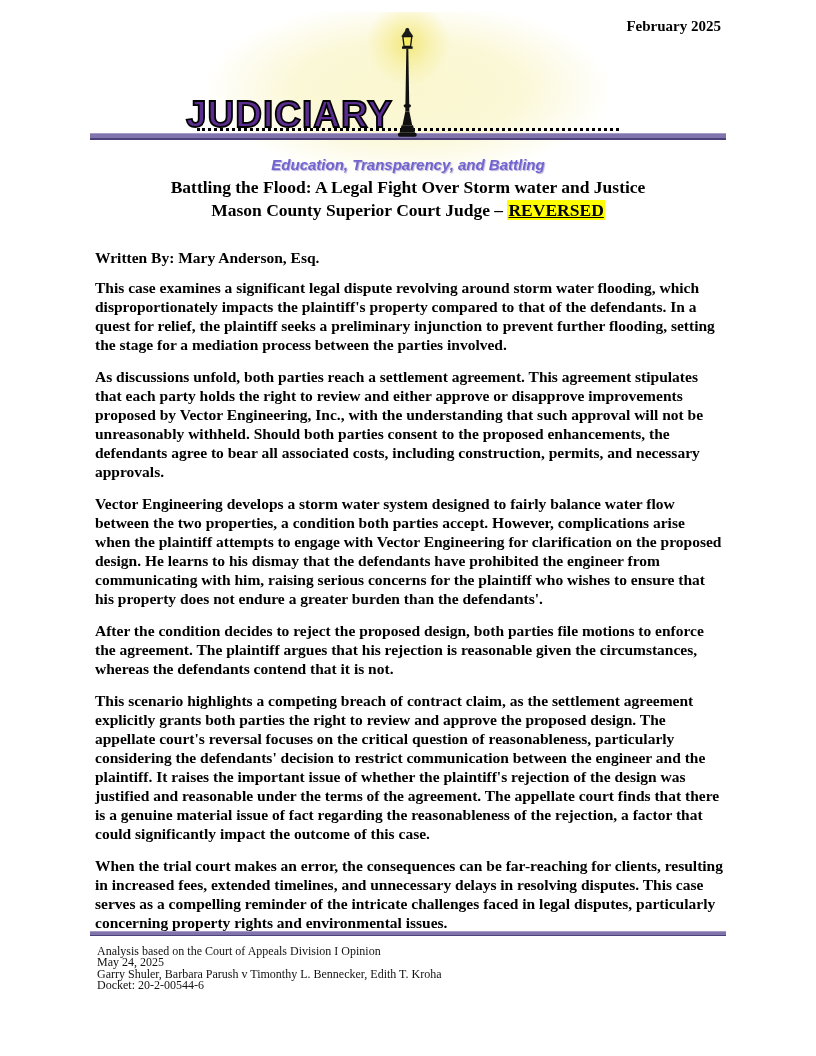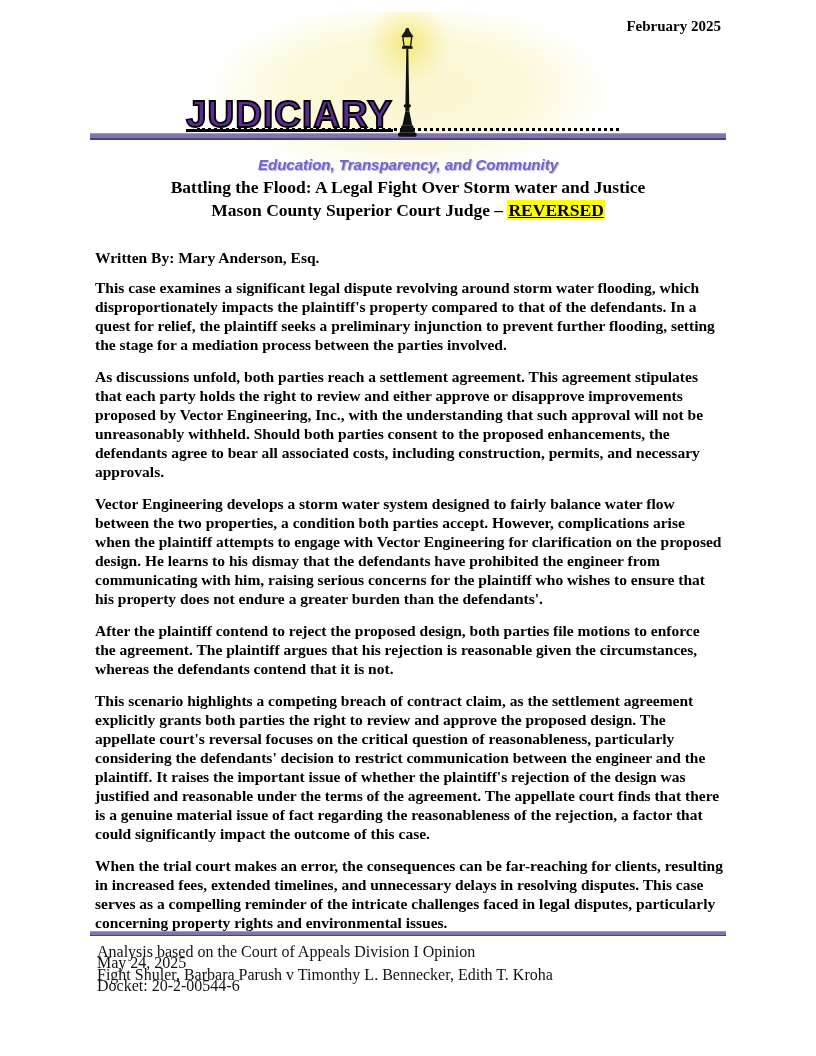--- a/index.html
+++ b/index.html
@@ -33,21 +33,20 @@
   }
   .masthead-word {
     position:absolute;
     font-family:"Liberation Sans", sans-serif;
     font-weight:900;
     font-size:37px;
     letter-spacing:1px;
     -webkit-text-stroke:1.8px #000;
     z-index:1;
     line-height:1;
-    text-decoration:underline;
   }
   .word-left  { top:96px; left:186px; color:#5b2d90; }
   .word-right { top:96px; left:430px; color:#ece48a; }
   .dotted-line {
     position:absolute; top:128px; left:197px;
     width:422px; height:0;
     border-bottom:3px dotted #000;
     z-index:1;
   }
   .rule-major {
@@ -87,21 +86,21 @@
   
   .rule-footer {
     position:absolute; top:931px; left:90px;
     width:636px; height:5px;
     background:#8173ac;
     border-top:1px solid #a79bc9;
     border-bottom:1px solid #4d4179;
   }
   .footer-text {
     position:absolute; top:946px; left:97px;
-    font-size:16px; line-height:11.3px;
+    font-size:12px; line-height:11.3px;
     color:#111;
   }
 </style>
 </head>
 <body>
 
 <div class="page">
 
   <div class="issue-date">February 2025</div>
 
@@ -118,37 +117,37 @@
       <path d="M17.5 105 L22.5 105 L26 122 L14 122 Z" fill="#111"></path>
       <path d="M13 122 L27 122 L29.5 131 L10.5 131 Z" fill="#111"></path>
       <rect x="8.5" y="131" width="23" height="5" rx="2" fill="#111"></rect>
     </svg>
   </div>
 
   <div class="masthead-word word-left">JUDICIARY</div>
   <div class="dotted-line"></div>
   <div class="rule-major"></div>
 
-  <div class="tagline">Education, Transparency, and Community</div>
+  <div class="tagline">Education, Transparency, and Battling</div>
 
   <div class="headline headline-2"><span>Mason County Superior Court Judge – </span><span class="hl-highlight">REVERSED</span></div>
   <div class="headline headline-1">Battling the Flood: A Legal Fight Over Storm water and Justice</div>
 
   <div class="byline">Written By: Mary Anderson, Esq.</div>
 
   <div class="body-text">
     <p>This case examines a significant legal dispute revolving around storm water flooding, which disproportionately impacts the plaintiff's property compared to that of the defendants. In a quest for relief, the plaintiff seeks a preliminary injunction to prevent further flooding, setting the stage for a mediation process between the parties involved.</p>
     <p>As discussions unfold, both parties reach a settlement agreement. This agreement stipulates that each party holds the right to review and either approve or disapprove improvements proposed by Vector Engineering, Inc., with the understanding that such approval will not be unreasonably withheld. Should both parties consent to the proposed enhancements, the defendants agree to bear all associated costs, including construction, permits, and necessary approvals.</p>
     <p>Vector Engineering develops a storm water system designed to fairly balance water flow between the two properties, a condition both parties accept. However, complications arise when the plaintiff attempts to engage with Vector Engineering for clarification on the proposed design. He learns to his dismay that the defendants have prohibited the engineer from communicating with him, raising serious concerns for the plaintiff who wishes to ensure that his property does not endure a greater burden than the defendants'.</p>
-    <p>After the plaintiff contend to reject the proposed design, both parties file motions to enforce the agreement. The plaintiff argues that his rejection is reasonable given the circumstances, whereas the defendants contend that it is not.</p>
+    <p>After the condition decides to reject the proposed design, both parties file motions to enforce the agreement. The plaintiff argues that his rejection is reasonable given the circumstances, whereas the defendants contend that it is not.</p>
     <p>This scenario highlights a competing breach of contract claim, as the settlement agreement explicitly grants both parties the right to review and approve the proposed design. The appellate court's reversal focuses on the critical question of reasonableness, particularly considering the defendants' decision to restrict communication between the engineer and the plaintiff. It raises the important issue of whether the plaintiff's rejection of the design was justified and reasonable under the terms of the agreement. The appellate court finds that there is a genuine material issue of fact regarding the reasonableness of the rejection, a factor that could significantly impact the outcome of this case.</p>
     <p>When the trial court makes an error, the consequences can be far-reaching for clients, resulting in increased fees, extended timelines, and unnecessary delays in resolving disputes. This case serves as a compelling reminder of the intricate challenges faced in legal disputes, particularly concerning property rights and environmental issues.</p>
   </div>
 
   <div class="rule-footer"></div>
   <div class="footer-text">
     <div>Analysis based on the Court of Appeals Division I Opinion</div>
     <div>May 24, 2025</div>
-    <div>Fight Shuler, Barbara Parush v Timonthy L. Bennecker, Edith T. Kroha</div>
+    <div>Garry Shuler, Barbara Parush v Timonthy L. Bennecker, Edith T. Kroha</div>
     <div>Docket: 20-2-00544-6</div>
   </div>
 
 </div>
 
 </body></html>

